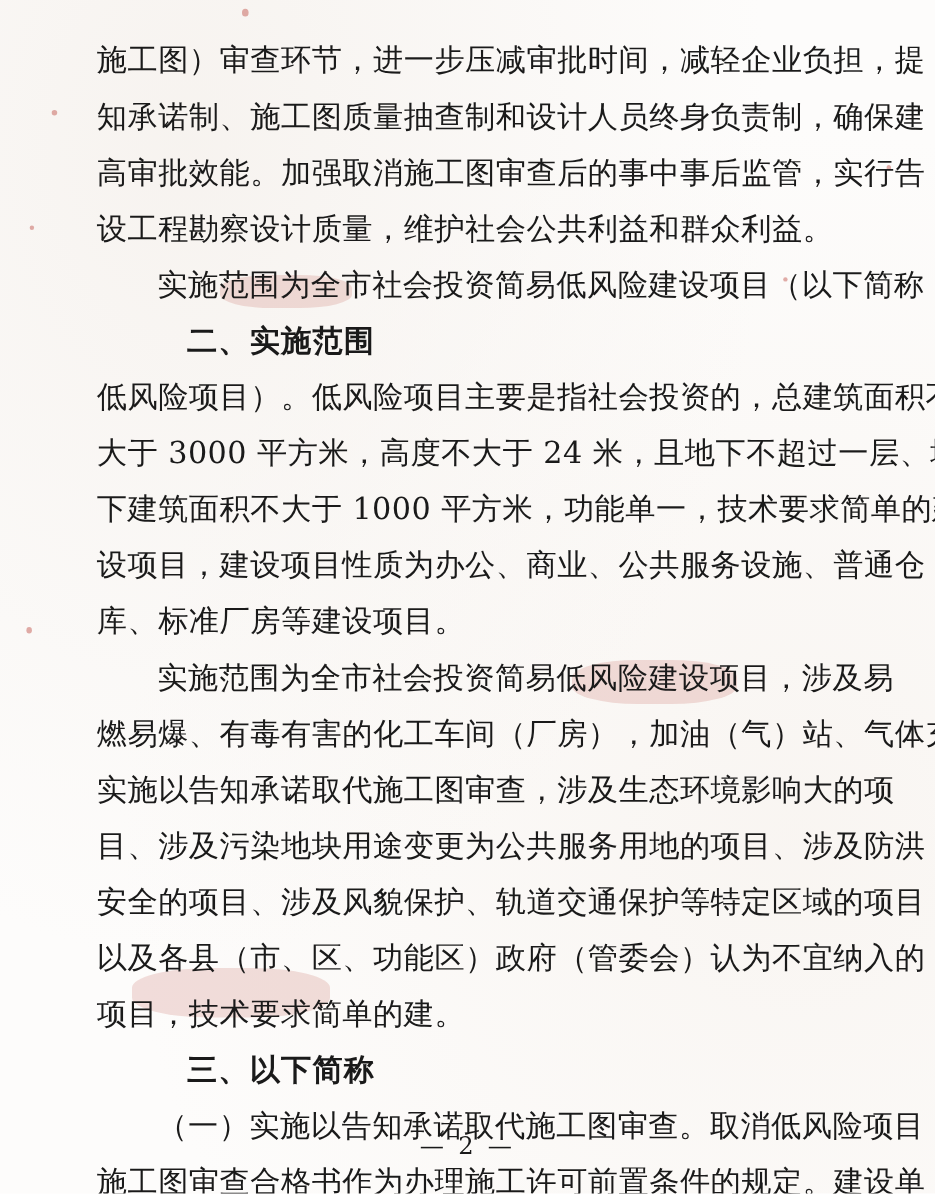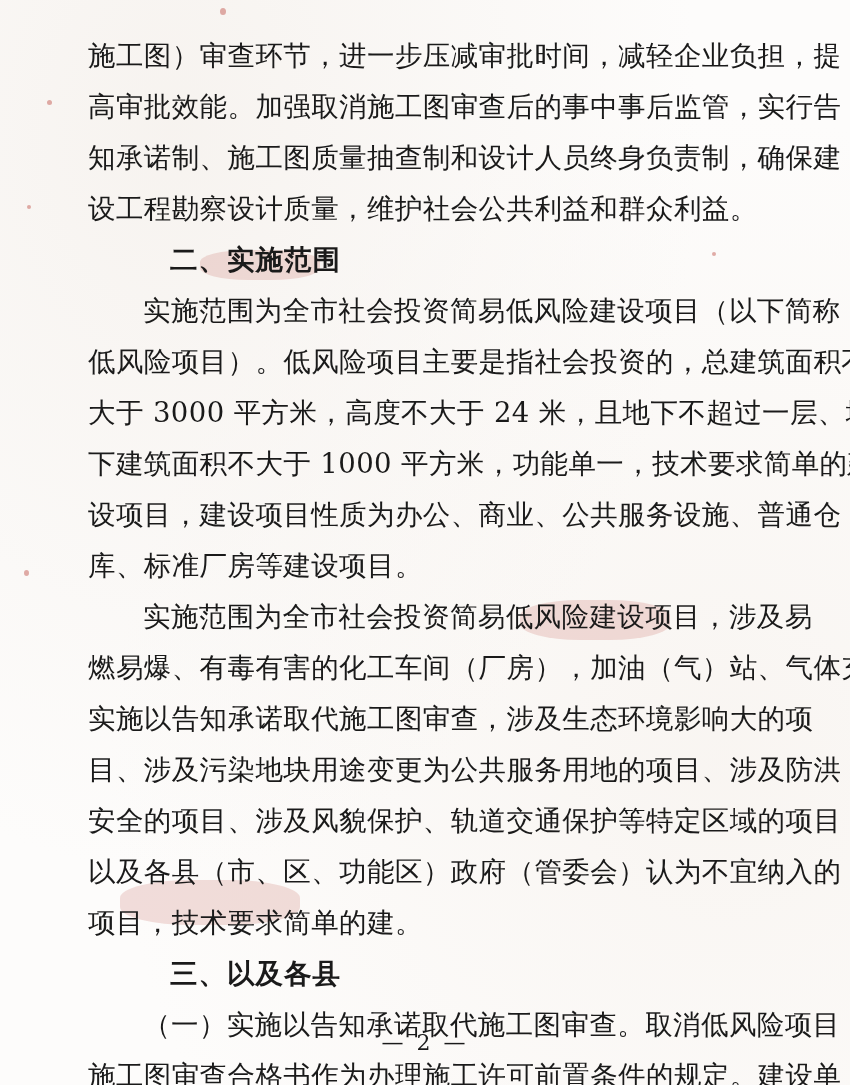--- a/index.html
+++ b/index.html
@@ -90,42 +90,42 @@
   <div class="speck" style="left:27px;top:205px;width:4px;height:4px;"></div>
   <div class="speck" style="left:24px;top:570px;width:5px;height:6px;"></div>
   <div class="speck" style="left:806px;top:150px;width:4px;height:5px;"></div>
   <div class="speck" style="left:712px;top:252px;width:4px;height:4px;"></div>
   <div class="smudge" style="left:200px;top:250px;width:120px;height:30px;"></div>
   <div class="smudge" style="left:520px;top:600px;width:150px;height:40px;"></div>
   <div class="smudge" style="left:120px;top:880px;width:180px;height:45px;"></div>
 
   <div class="content">
     <div class="doc-line">施工图）审查环节，进一步压减审批时间，减轻企业负担，提</div>
+    <div class="doc-line">知承诺制、施工图质量抽查制和设计人员终身负责制，确保建</div>
     <div class="doc-line">高审批效能。加强取消施工图审查后的事中事后监管，实行告</div>
-    <div class="doc-line">知承诺制、施工图质量抽查制和设计人员终身负责制，确保建</div>
     <div class="doc-line">设工程勘察设计质量，维护社会公共利益和群众利益。</div>
 
+    <div class="doc-line indent2">实施范围为全市社会投资简易低风险建设项目（以下简称</div>
+
     <div class="doc-line heading indent3">二、实施范围</div>
-
-    <div class="doc-line indent2">实施范围为全市社会投资简易低风险建设项目（以下简称</div>
     <div class="doc-line">低风险项目）。低风险项目主要是指社会投资的，总建筑面积不</div>
     <div class="doc-line">大于 3000 平方米，高度不大于 24 米，且地下不超过一层、地</div>
     <div class="doc-line">下建筑面积不大于 1000 平方米，功能单一，技术要求简单的建</div>
     <div class="doc-line">设项目，建设项目性质为办公、商业、公共服务设施、普通仓</div>
     <div class="doc-line">库、标准厂房等建设项目。</div>
 
     <div class="doc-line indent2">实施范围为全市社会投资简易低风险建设项目，涉及易</div>
     <div class="doc-line">燃易爆、有毒有害的化工车间（厂房），加油（气）站、气体充</div>
     <div class="doc-line">实施以告知承诺取代施工图审查，涉及生态环境影响大的项</div>
     <div class="doc-line">目、涉及污染地块用途变更为公共服务用地的项目、涉及防洪</div>
     <div class="doc-line">安全的项目、涉及风貌保护、轨道交通保护等特定区域的项目</div>
     <div class="doc-line">以及各县（市、区、功能区）政府（管委会）认为不宜纳入的</div>
     <div class="doc-line">项目，技术要求简单的建。</div>
 
-    <div class="doc-line heading indent3">三、以及各县</div>
+    <div class="doc-line heading indent3">三、以下简称</div>
 
     <div class="doc-line indent2">（一）实施以告知承诺取代施工图审查。取消低风险项目</div>
     <div class="doc-line">施工图审查合格书作为办理施工许可前置条件的规定。建设单</div>
 
   </div>
 
   <div class="page-number">— 2 —</div>
 </div>
 
 </body></html>

